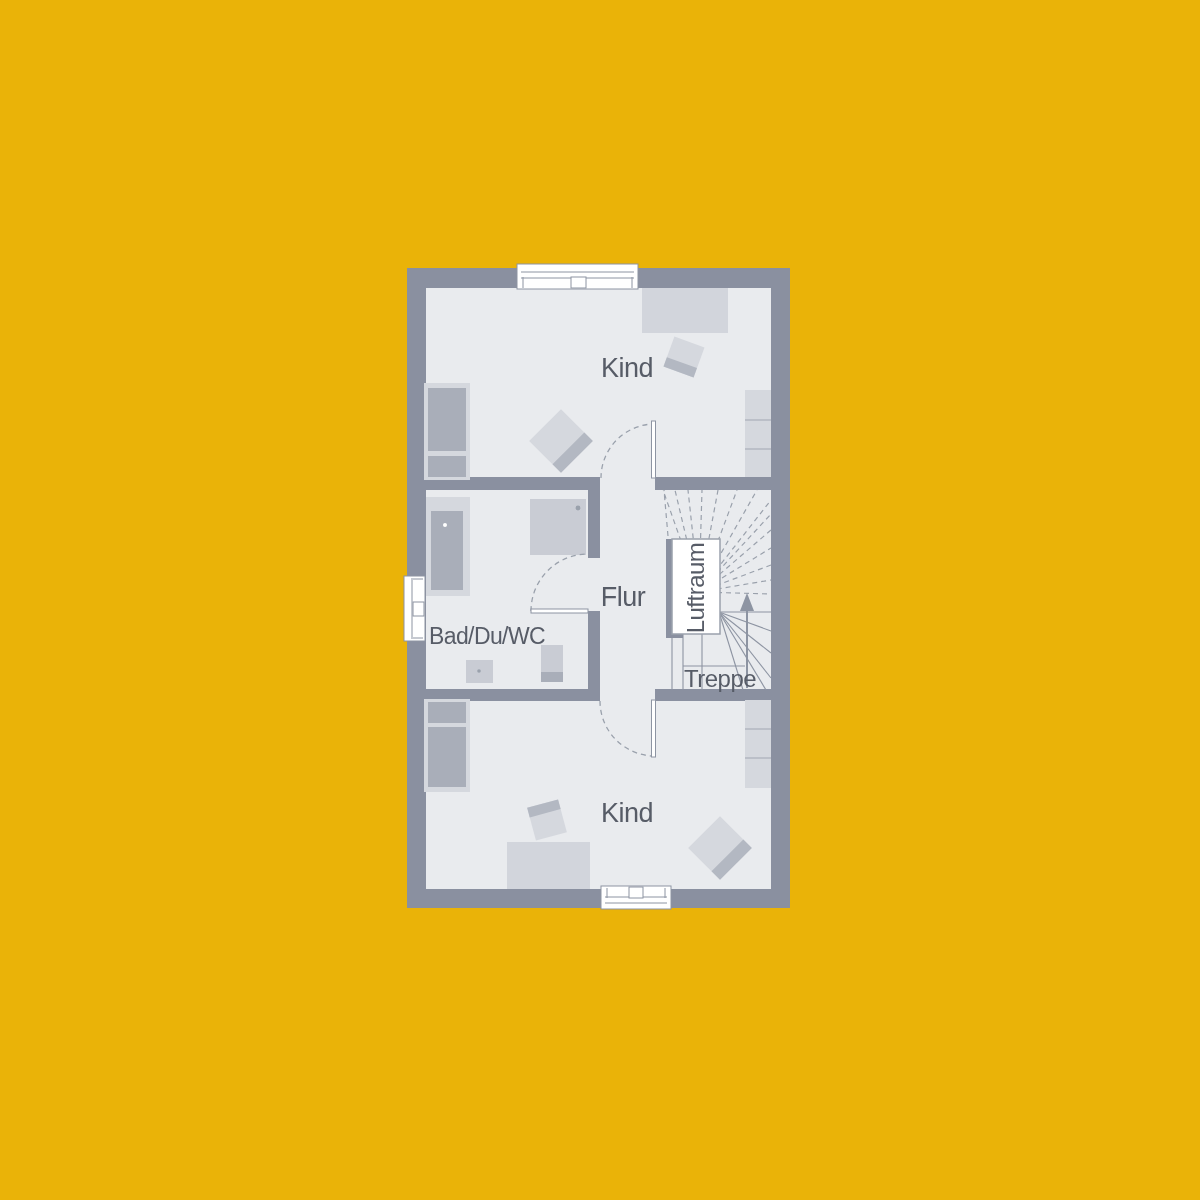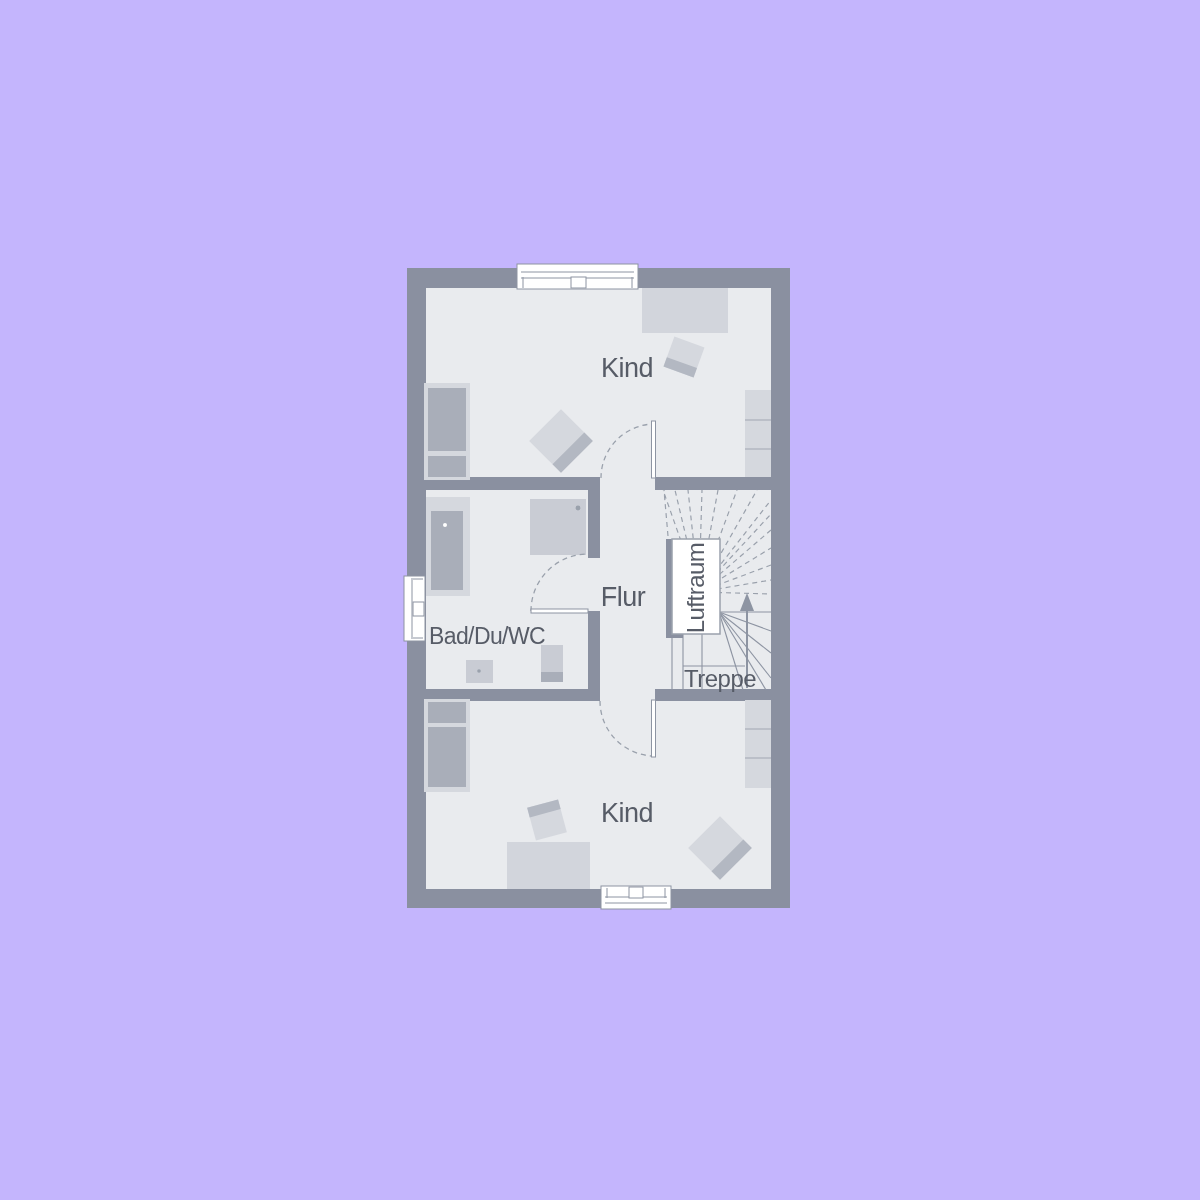--- a/index.html
+++ b/index.html
@@ -1,16 +1,16 @@
 <!DOCTYPE html>
 <html style="--wall: #8a90a0; --floor: #e9ebee; --furniture-light: #d5d8de; --furniture-mid: #a9aeb9; --furniture-band: #b3b8c2; --fixture: #c9ccd4; --desk: #d2d5dc; --cabinet-line: #b0b5bf; --stair-line: #8d94a2; --dash-line: #9aa1ac; --label-text: #575c67;"><head>
 <meta charset="utf-8">
 <style>
   html,body{margin:0;padding:0;background:#ffffff;}
-  .stage{position:relative;width:1200px;height:1200px;background:#c4b5fd;overflow:hidden;text-align:right;}
+  .stage{position:relative;width:1200px;height:1200px;background:#eab308;overflow:hidden;text-align:right;}
   svg text{font-family:"Liberation Sans","DejaVu Sans",sans-serif;fill:var(--label-text);}
   .label-lg{font-size:27px;letter-spacing:-.5px;}
   .label-md{font-size:24px;letter-spacing:-.5px;}
   .label-sm{font-size:23px;letter-spacing:-.6px;}
   .wall{fill:var(--wall);}
   .floor{fill:var(--floor);}
   .furn-light{fill:var(--furniture-light);}
   .furn-mid{fill:var(--furniture-mid);}
   .furn-band{fill:var(--furniture-band);}
   .fixture{fill:var(--fixture);}

